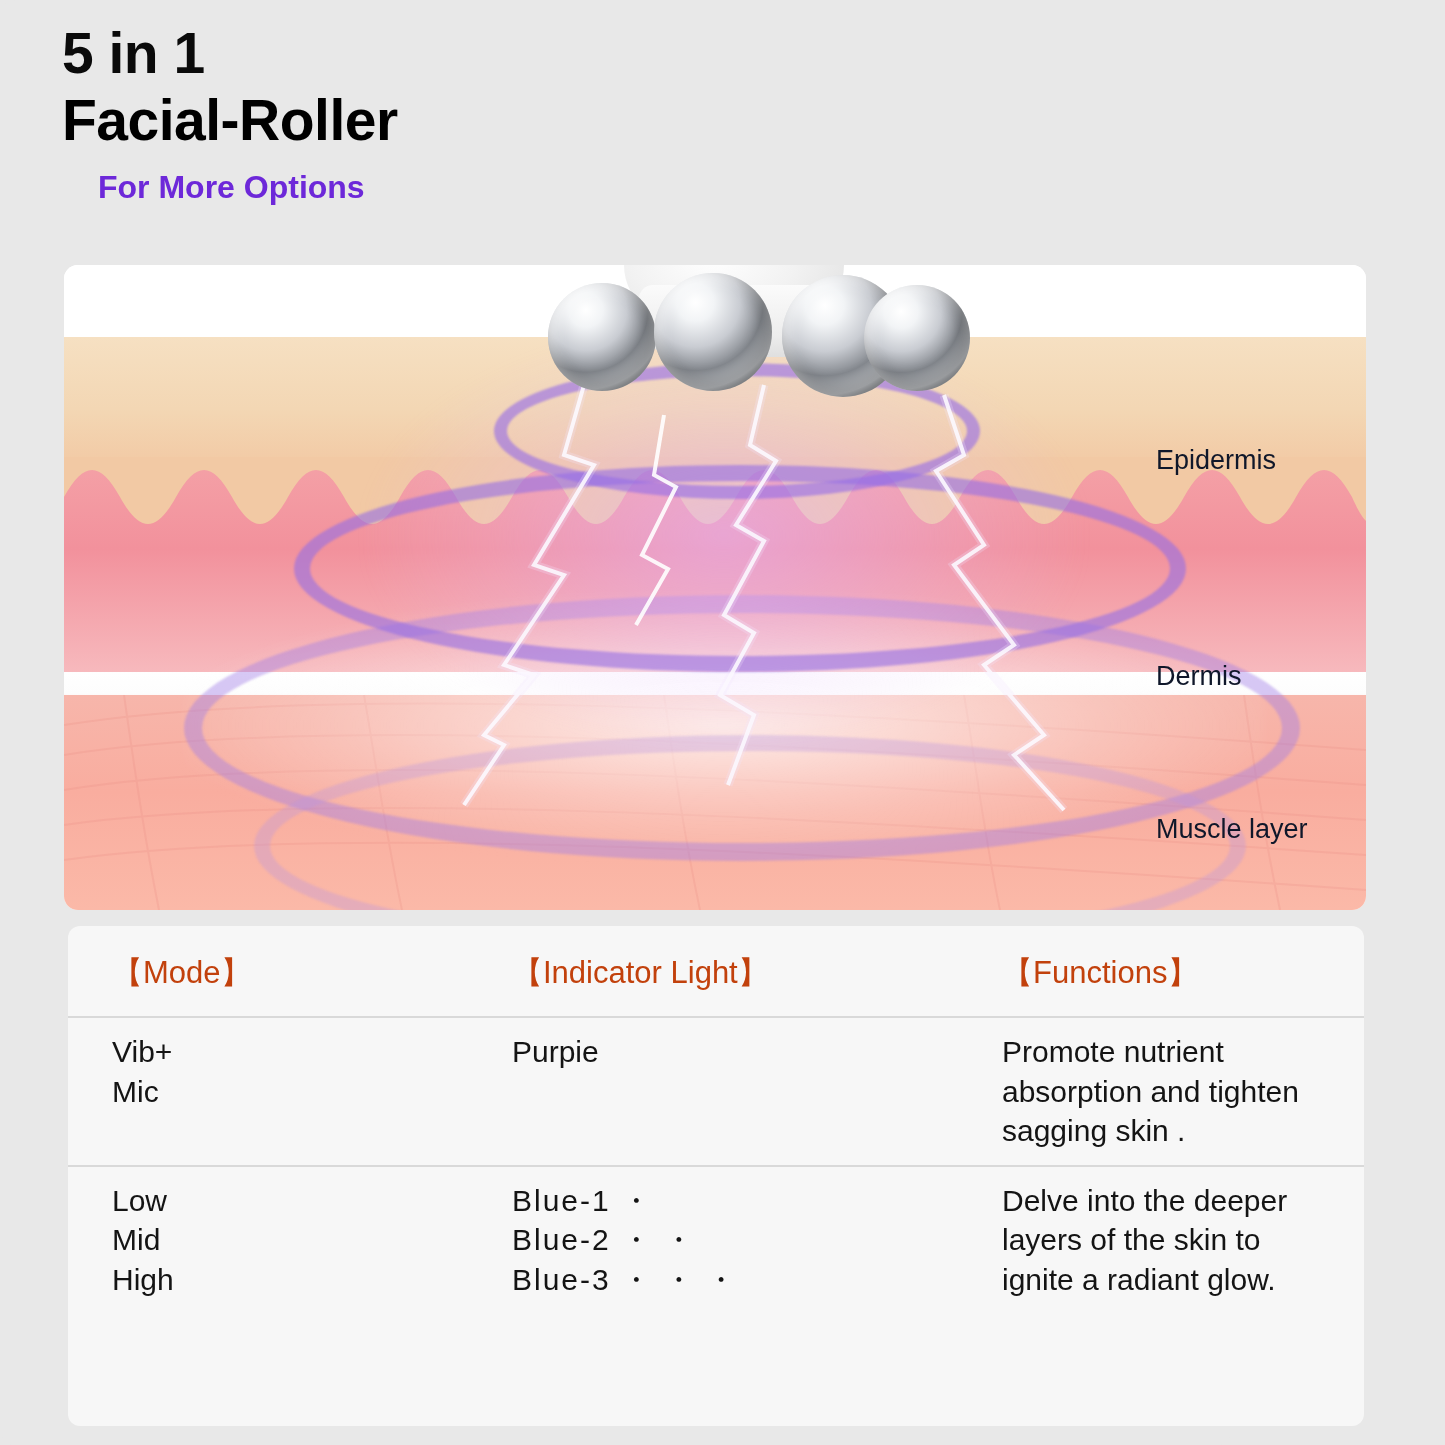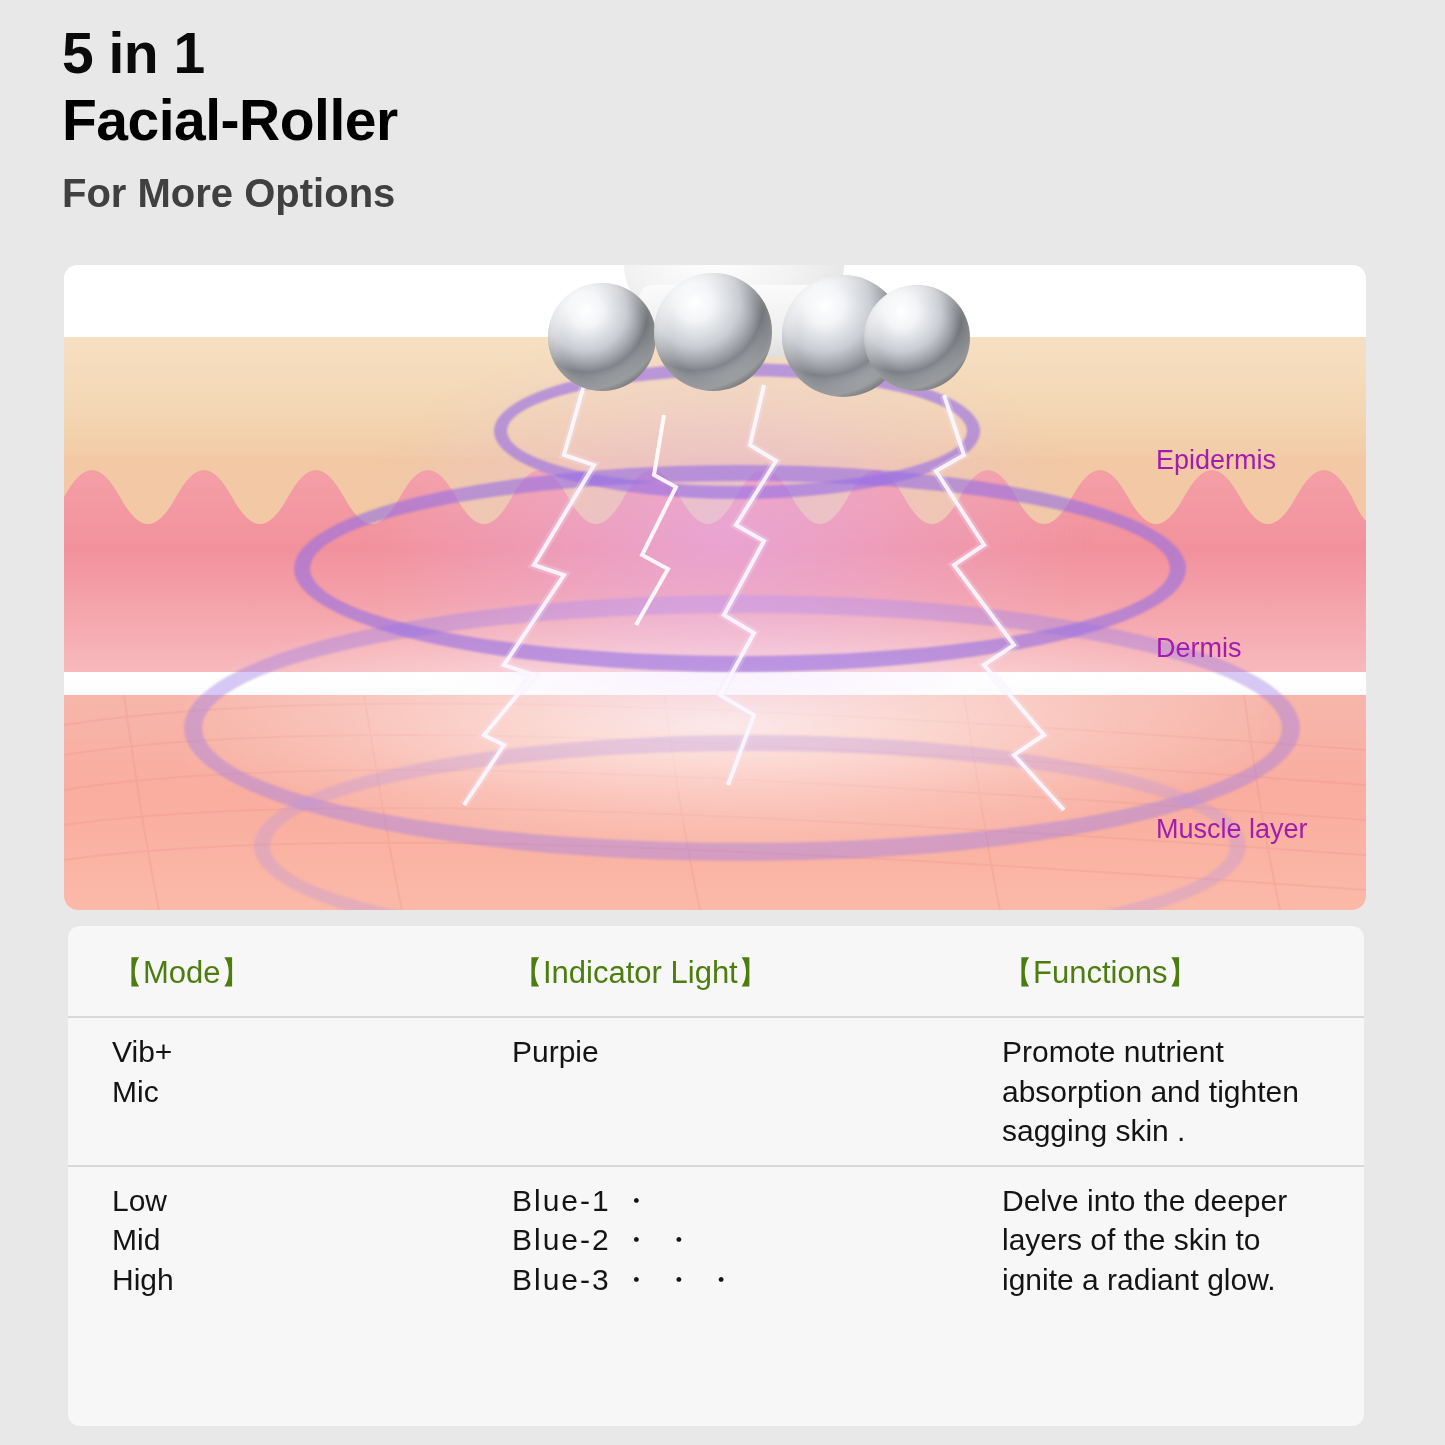--- a/index.html
+++ b/index.html
@@ -36,25 +36,26 @@
     letter-spacing: -0.5px;
   }
   .title-line2 {
     font-size: 57px;
     font-weight: bold;
     color: #000000;
     line-height: 1.18;
     letter-spacing: -0.5px;
   }
   .subtitle {
-    font-size: 40px;
+    font-size: 32px;
     font-weight: bold;
-    color: #404040;
+    color: #6d28d9;
     line-height: 1.3;
     margin-top: 12px;
+    margin-left: 36px;
   }
 
   
   .illustration {
     position: absolute;
     left: 64px;
     top: 265px;
     width: 1302px;
     height: 645px;
     border-radius: 14px;
@@ -192,26 +193,26 @@
   .lightning {
     position: absolute;
     left: 0; top: 0;
     width: 1302px; height: 645px;
     pointer-events: none;
   }
 
   .layer-label {
     position: absolute;
     font-size: 27px;
-    color: #a21caf;
+    color: #0f172a;
     font-family: "Liberation Sans", sans-serif;
     white-space: nowrap;
   }
   .label-epidermis { left: 1092px; top: 180px; }
-  .label-dermis    { left: 1092px; top: 368px; }
+  .label-dermis    { left: 1092px; top: 396px; }
   .label-muscle    { left: 1092px; top: 549px; }
 
   
   .table-card {
     position: absolute;
     left: 68px;
     top: 926px;
     width: 1296px;
     height: 500px;
     background: #f7f7f7;
@@ -225,21 +226,21 @@
     table-layout: fixed;
   }
   table.spec th, table.spec td {
     text-align: left;
     vertical-align: top;
     padding: 14px 0 14px 0;
     font-weight: normal;
   }
   table.spec th {
     font-size: 31px;
-    color: #4d7c0f;
+    color: #c2410c;
     padding-top: 26px;
     padding-bottom: 22px;
   }
   table.spec td {
     font-size: 30px;
     color: #141414;
     line-height: 1.32;
   }
   .col1 { width: 400px; padding-left: 44px !important; }
   .col2 { width: 490px; }

